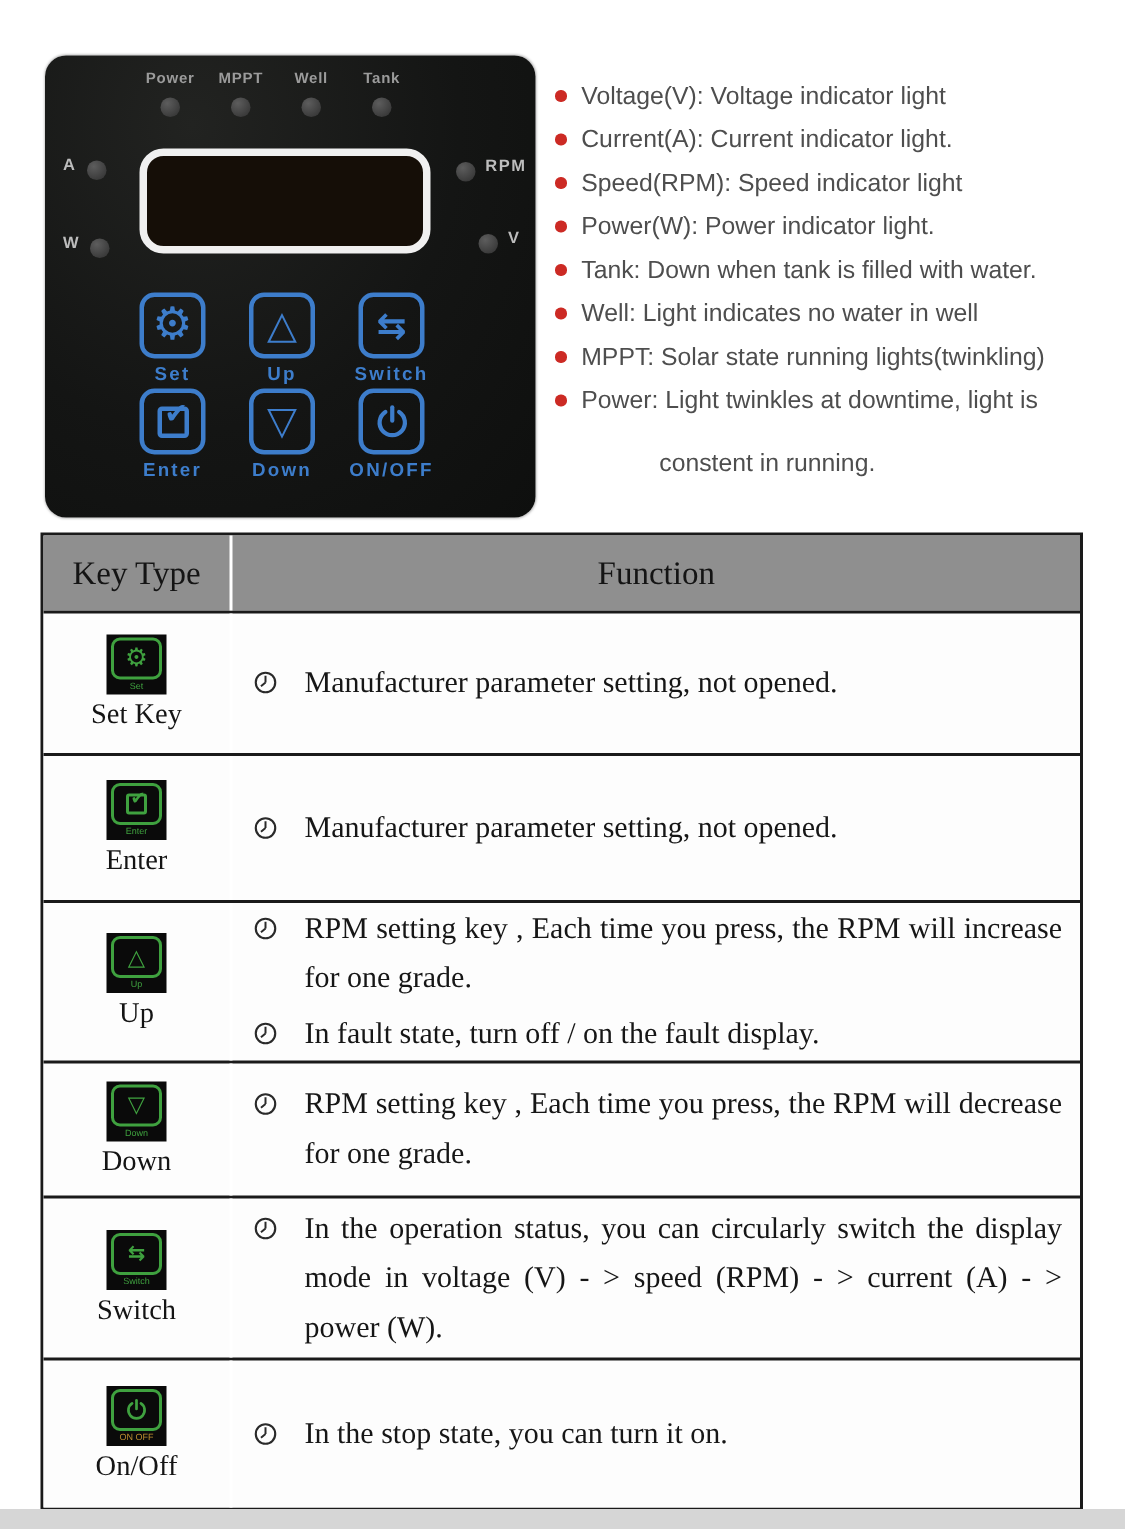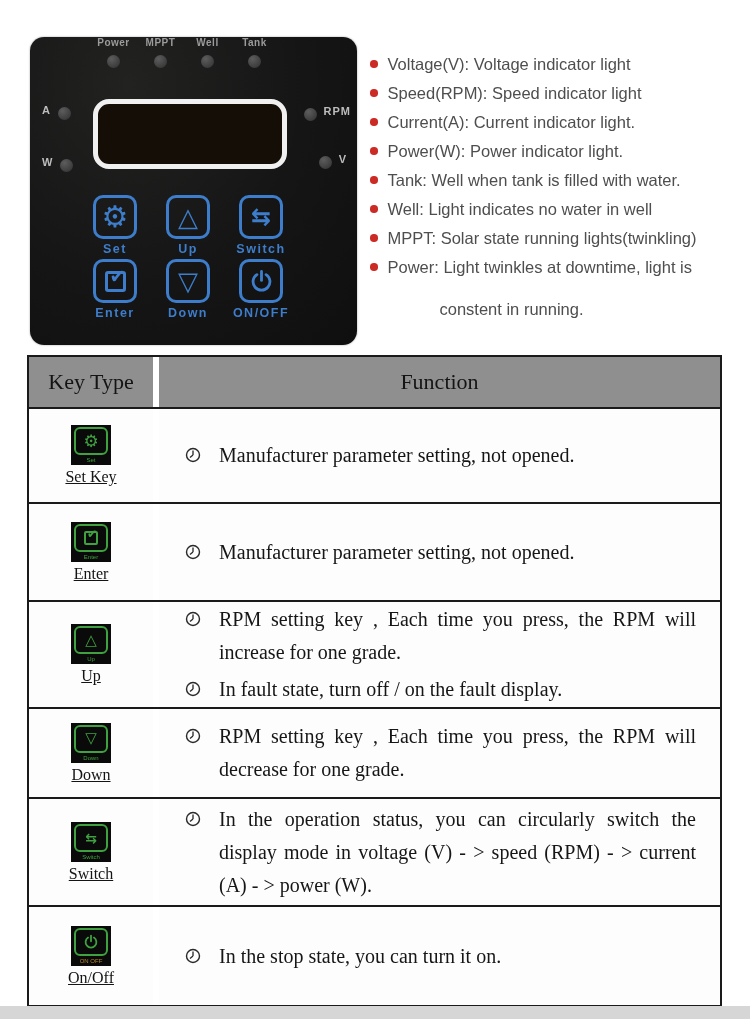--- a/index.html
+++ b/index.html
@@ -10,21 +10,21 @@
     --caption-orange:#b98b2f;
   }
   html,body{margin:0;padding:0;background:#fff;}
   .page{position:relative;width:750px;height:1019px;background:#ffffff;overflow:hidden;
         font-family:"Liberation Sans",sans-serif;}
 
   
   .panel{position:absolute;left:30px;top:37px;width:327px;height:308px;border-radius:14px;
          background:radial-gradient(ellipse at 30% 15%, #222321 0%, #141514 55%, #0e0f0e 100%);
          box-shadow:0 0 2px rgba(0,0,0,.4);}
-  .led-row{position:absolute;left:60px;top:0;display:flex;}
+  .led-row{position:absolute;left:60px;top:10px;display:flex;}
   .led-col{width:47px;display:flex;flex-direction:column;align-items:center;}
   .led-label{font-size:10px;font-weight:bold;color:#9b9b9b;letter-spacing:.5px;}
   .led-dot{width:13px;height:13px;border-radius:50%;margin-top:7px;
            background:radial-gradient(circle at 35% 30%, #5d5d5d, #3a3a3a 75%);}
   .side-ind{position:absolute;display:flex;align-items:center;gap:7px;}
   .side-label{font-size:11px;font-weight:bold;color:#bdbdbd;letter-spacing:1px;}
   .ind-a{left:12px;top:63px;}  .ind-w{left:12px;top:115px;}
   .ind-rpm{right:6px;top:64px;} .ind-v{right:10px;top:112px;}
   .display{position:absolute;left:63px;top:62px;width:194px;height:70px;box-sizing:border-box;
            border:5px solid #f0f0f0;border-radius:16px;background:#150e07;}
@@ -49,21 +49,21 @@
   .leg-dot{flex:0 0 auto;width:7.5px;height:7.5px;border-radius:50%;margin:6px 10px 0 0;
            background:var(--bullet-red);}
   .leg-text{font-size:16.5px;line-height:20px;color:#4e4e4e;}
   .leg-cont{margin-left:52px;margin-top:22px;}
 
   
   .ftable{position:absolute;left:27px;top:355px;width:695px;box-sizing:border-box;
           border:2px solid #1a1a1a;font-family:"Liberation Serif",serif;color:#141414;}
   .trow{display:flex;box-sizing:border-box;}
   .trow + .trow, #tbody .trow:first-child{border-top:2px solid #1a1a1a;}
-  .tc1{flex:0 0 124px;border-right:6px solid #ffffff;display:flex;flex-direction:column;
+  .tc1{flex:0 0 124px;border-right:2px solid #ffffff;display:flex;flex-direction:column;
        align-items:center;justify-content:center;}
   .tc2{flex:1;display:flex;flex-direction:column;justify-content:center;padding:0 12px;}
   .thead{height:50px;background:var(--header-gray);}
   .thead .tc1,.thead .tc2{justify-content:center;align-items:center;font-size:22px;}
   #tbody .trow{background:#fdfdfd;}
   #tbody .trow:nth-child(1){height:95px;}
   #tbody .trow:nth-child(2){height:98px;}
   #tbody .trow:nth-child(3){height:107px;}
   #tbody .trow:nth-child(4){height:90px;}
   #tbody .trow:nth-child(5){height:108px;}
@@ -72,22 +72,22 @@
          display:flex;align-items:center;justify-content:center;padding-bottom:8px;box-sizing:border-box;}
   .kframe{position:absolute;left:3px;right:3px;top:2px;bottom:10px;border:2px solid var(--icon-green);
           border-radius:6px;}
   .kcap{position:absolute;bottom:1px;left:0;right:0;text-align:center;font-size:6px;line-height:7px;
         font-family:"Liberation Sans",sans-serif;color:var(--icon-green);}
   .kcap.cap-amber{color:var(--caption-orange);}
   .kicon .gear{font-size:17px;} .kicon .tri{font-size:15px;} .kicon .swg{font-size:14px;font-weight:bold;}
   .kicon .cbico{width:14px;height:14px;border:2px solid currentColor;border-radius:2px;}
   .kicon .ck{font-size:12px;left:1px;top:-5px;}
   .kicon .pwsvg{width:16px;height:16px;}
-  .klabel{margin-top:3px;font-size:16px;text-decoration:underline;}
-  .fitem{display:flex;margin:2px 12px;}
+  .klabel{margin-top:3px;font-size:19px;}
+  .fitem{display:flex;margin:2px 0;}
   .clock{flex:0 0 auto;margin:8px 18px 0 2px;}
   .clock circle,.clock path{stroke:#2a2a2a;fill:none;}
   .ftext{flex:1;font-size:20px;line-height:33px;text-align:justify;color:#161616;}
 
   .footer-bar{position:absolute;left:0;top:1006px;width:750px;height:13px;background:#d6d6d6;}
 </style>
 </head>
 <body>
 
 <div class="page">
@@ -175,33 +175,33 @@
       </div>
   </div>
 
   <div class="legend" id="legend-list">
       <div class="leg-item">
         <span class="leg-dot"></span>
         <div class="leg-text">Voltage(V): Voltage indicator light</div>
       </div>
       <div class="leg-item">
         <span class="leg-dot"></span>
+        <div class="leg-text">Current(A): Current indicator light.</div>
+      </div>
+      <div class="leg-item">
+        <span class="leg-dot"></span>
         <div class="leg-text">Speed(RPM): Speed indicator light</div>
       </div>
       <div class="leg-item">
         <span class="leg-dot"></span>
-        <div class="leg-text">Current(A): Current indicator light.</div>
-      </div>
-      <div class="leg-item">
-        <span class="leg-dot"></span>
         <div class="leg-text">Power(W): Power indicator light.</div>
       </div>
       <div class="leg-item">
         <span class="leg-dot"></span>
-        <div class="leg-text">Tank: Well when tank is filled with water.</div>
+        <div class="leg-text">Tank: Down when tank is filled with water.</div>
       </div>
       <div class="leg-item">
         <span class="leg-dot"></span>
         <div class="leg-text">Well: Light indicates no water in well</div>
       </div>
       <div class="leg-item">
         <span class="leg-dot"></span>
         <div class="leg-text">MPPT: Solar state running lights(twinkling)</div>
       </div>
       <div class="leg-item">

